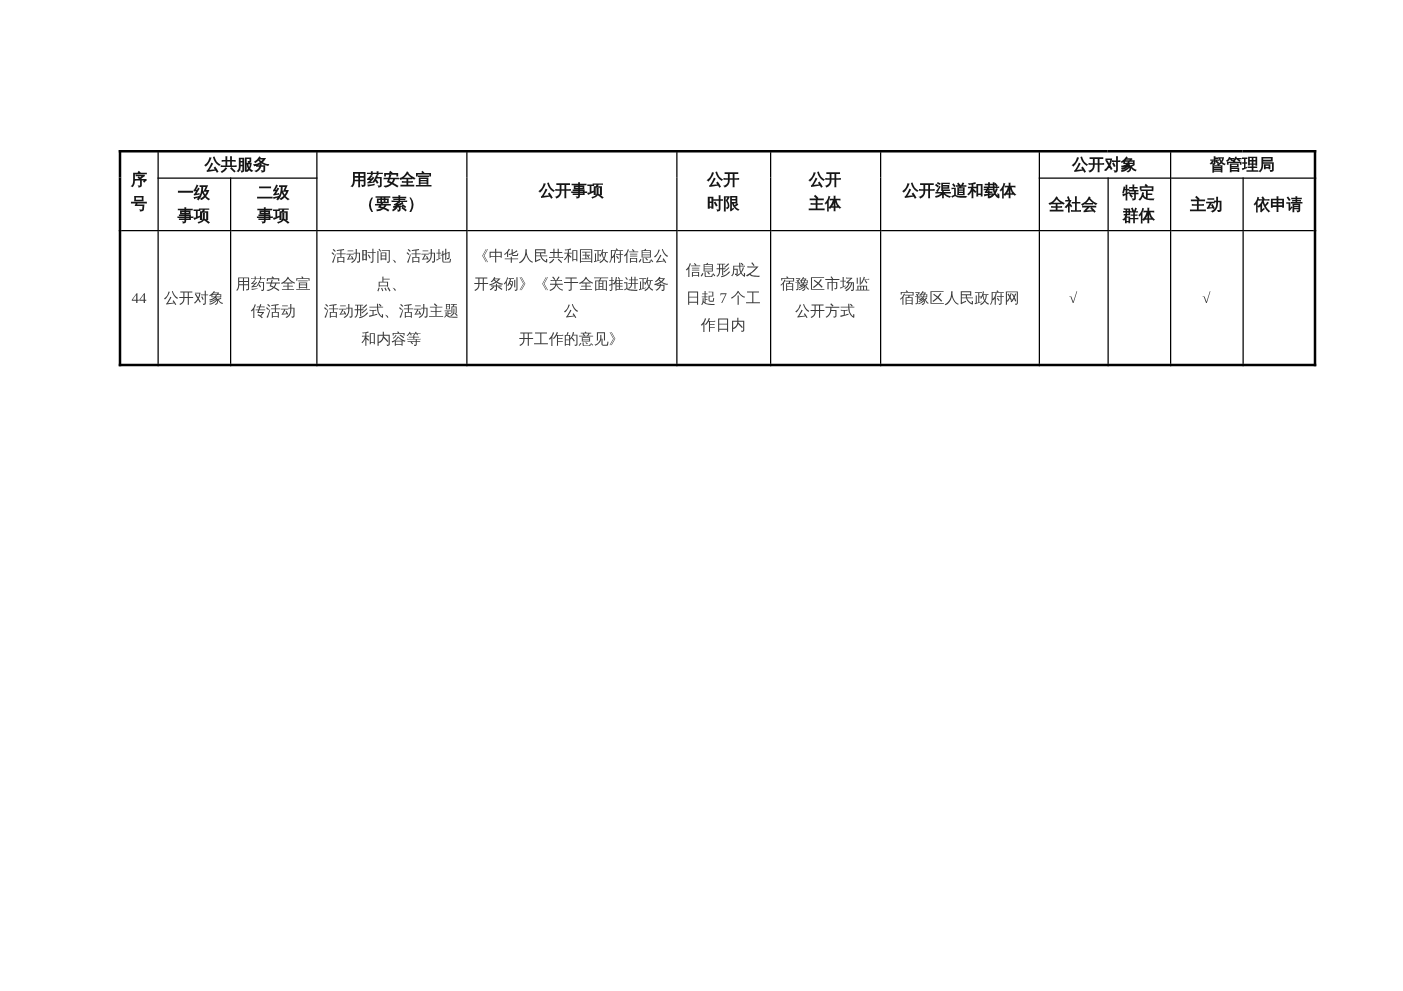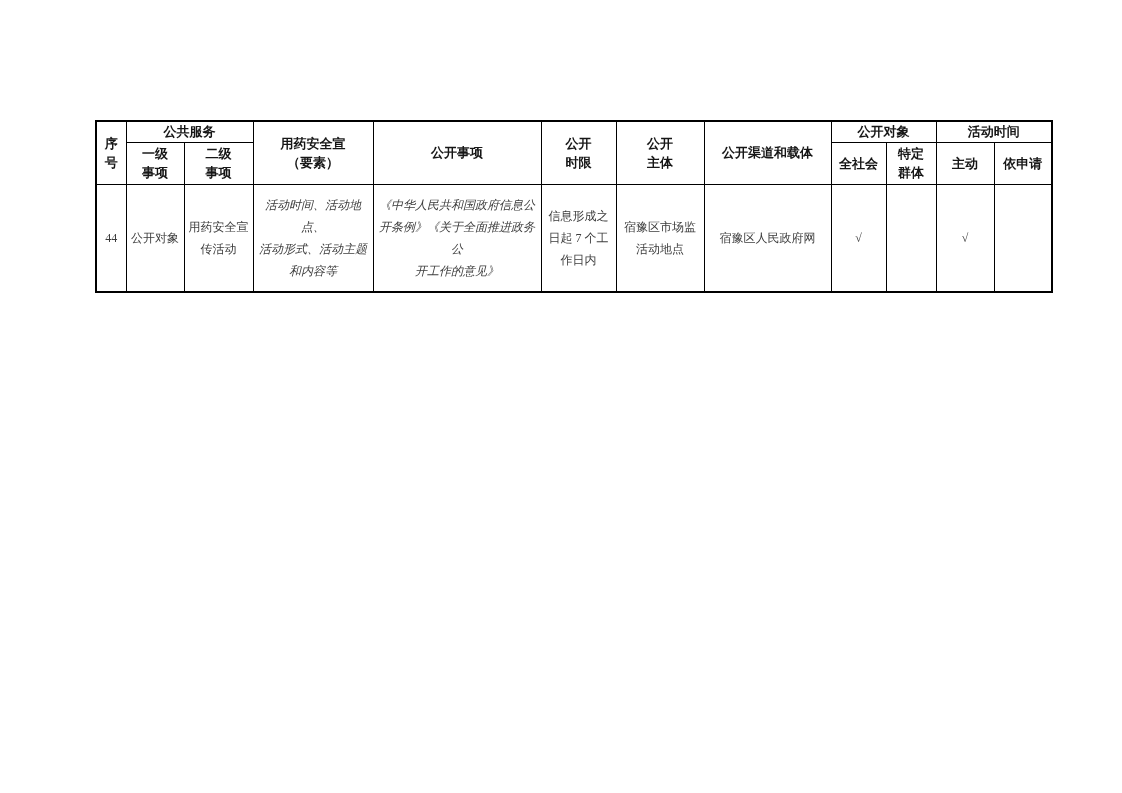--- a/index.html
+++ b/index.html
@@ -43,21 +43,20 @@
   tr.sub-row   { height: 42px; }
   tr.data-row  { height: 108px; }
   table.disclosure td {
     font-size: 12px;
     font-weight: normal;
     color: #3d3d3d;
     line-height: 22px;
   }
   td.left-align {
     text-align: left;
-    font-style: italic;
   }
   td.check {
     font-size: 11px;
     color: #4a4a4a;
   }
 </style>
 </head>
 <body>
 
 <div class="page">
@@ -83,21 +82,21 @@
         <th colspan="2">公共服务</th>
         <th rowspan="2">用药安全宣
 （要素）</th>
         <th rowspan="2">公开事项</th>
         <th rowspan="2">公开
 时限</th>
         <th rowspan="2">公开
 主体</th>
         <th rowspan="2">公开渠道和载体</th>
         <th colspan="2">公开对象</th>
-        <th colspan="2">活动时间</th>
+        <th colspan="2">督管理局</th>
       </tr>
       <tr class="sub-row">
         <th>一级
 事项</th>
         <th>二级
 事项</th>
         <th>全社会</th>
         <th>特定
 群体</th>
         <th>主动</th>
@@ -111,21 +110,21 @@
         <td class="left-align">活动时间、活动地点、
 活动形式、活动主题
 和内容等</td>
         <td class="left-align">《中华人民共和国政府信息公
 开条例》《关于全面推进政务公
 开工作的意见》</td>
         <td>信息形成之
 日起 7 个工
 作日内</td>
         <td>宿豫区市场监
-活动地点</td>
+公开方式</td>
         <td>宿豫区人民政府网</td>
         <td class="check">√</td>
         <td class="check"></td>
         <td class="check">√</td>
         <td class="check"></td>
       </tr>
     </tbody>
   </table>
 </div>
 

